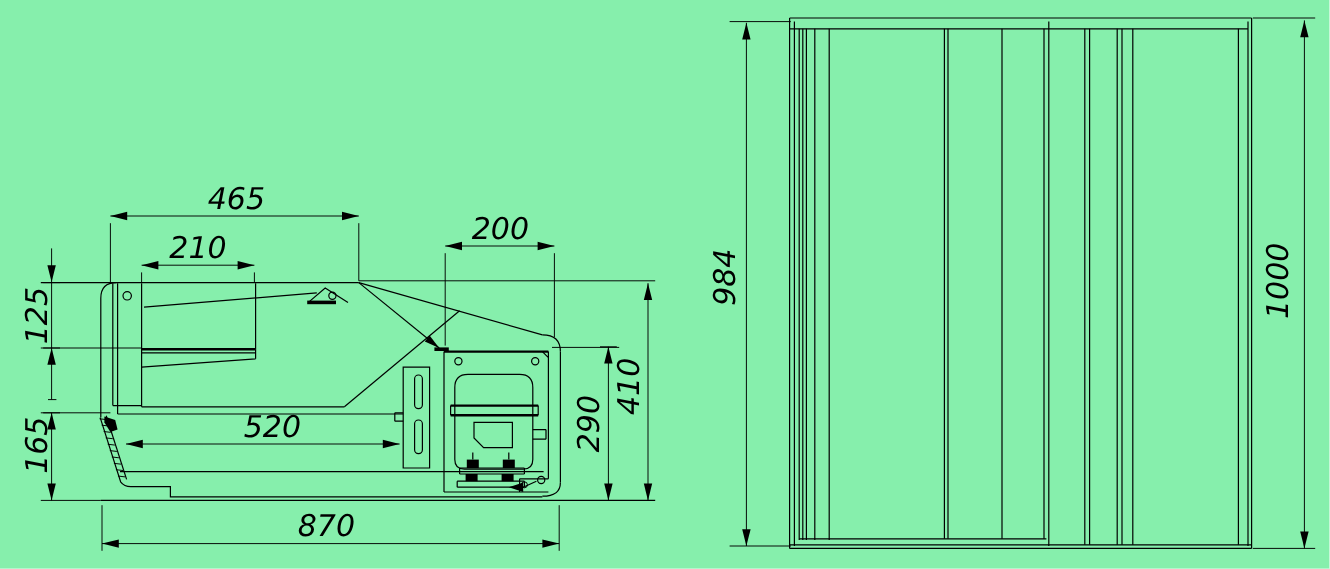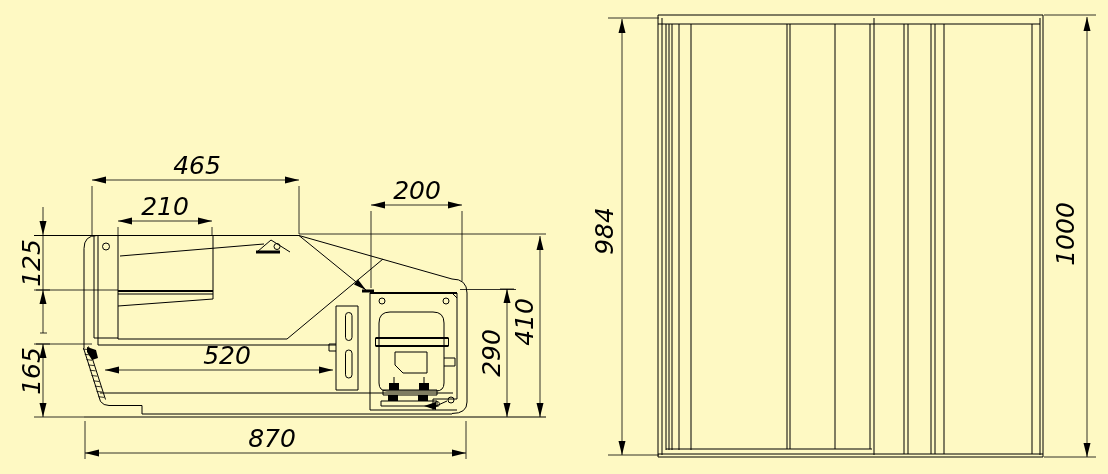--- a/index.html
+++ b/index.html
@@ -1,16 +1,16 @@
 <!DOCTYPE html>
 <html><head>
 <meta charset="utf-8">
 <style>
   html,body{margin:0;padding:0;background:#ffffff;}
-  .frame{position:relative;width:1108px;height:474px;background:#fef9c3;overflow:hidden;}
+  .frame{position:relative;width:1108px;height:474px;background:#86efac;overflow:hidden;}
   svg{position:absolute;left:0;top:0;}
   .ln{stroke:#000;stroke-width:1;fill:none;stroke-linecap:butt;}
   .ln2{stroke:#000;stroke-width:2;fill:none;}
   .ln3{stroke:#000;stroke-width:3;fill:none;}
   .thin{stroke:#000;stroke-width:0.8;fill:none;}
   .fillb{fill:#000;stroke:none;}
   text.dim{font-family:"DejaVu Sans",sans-serif;font-style:italic;font-size:25px;fill:#000;}
 </style>
 </head>
 <body>

